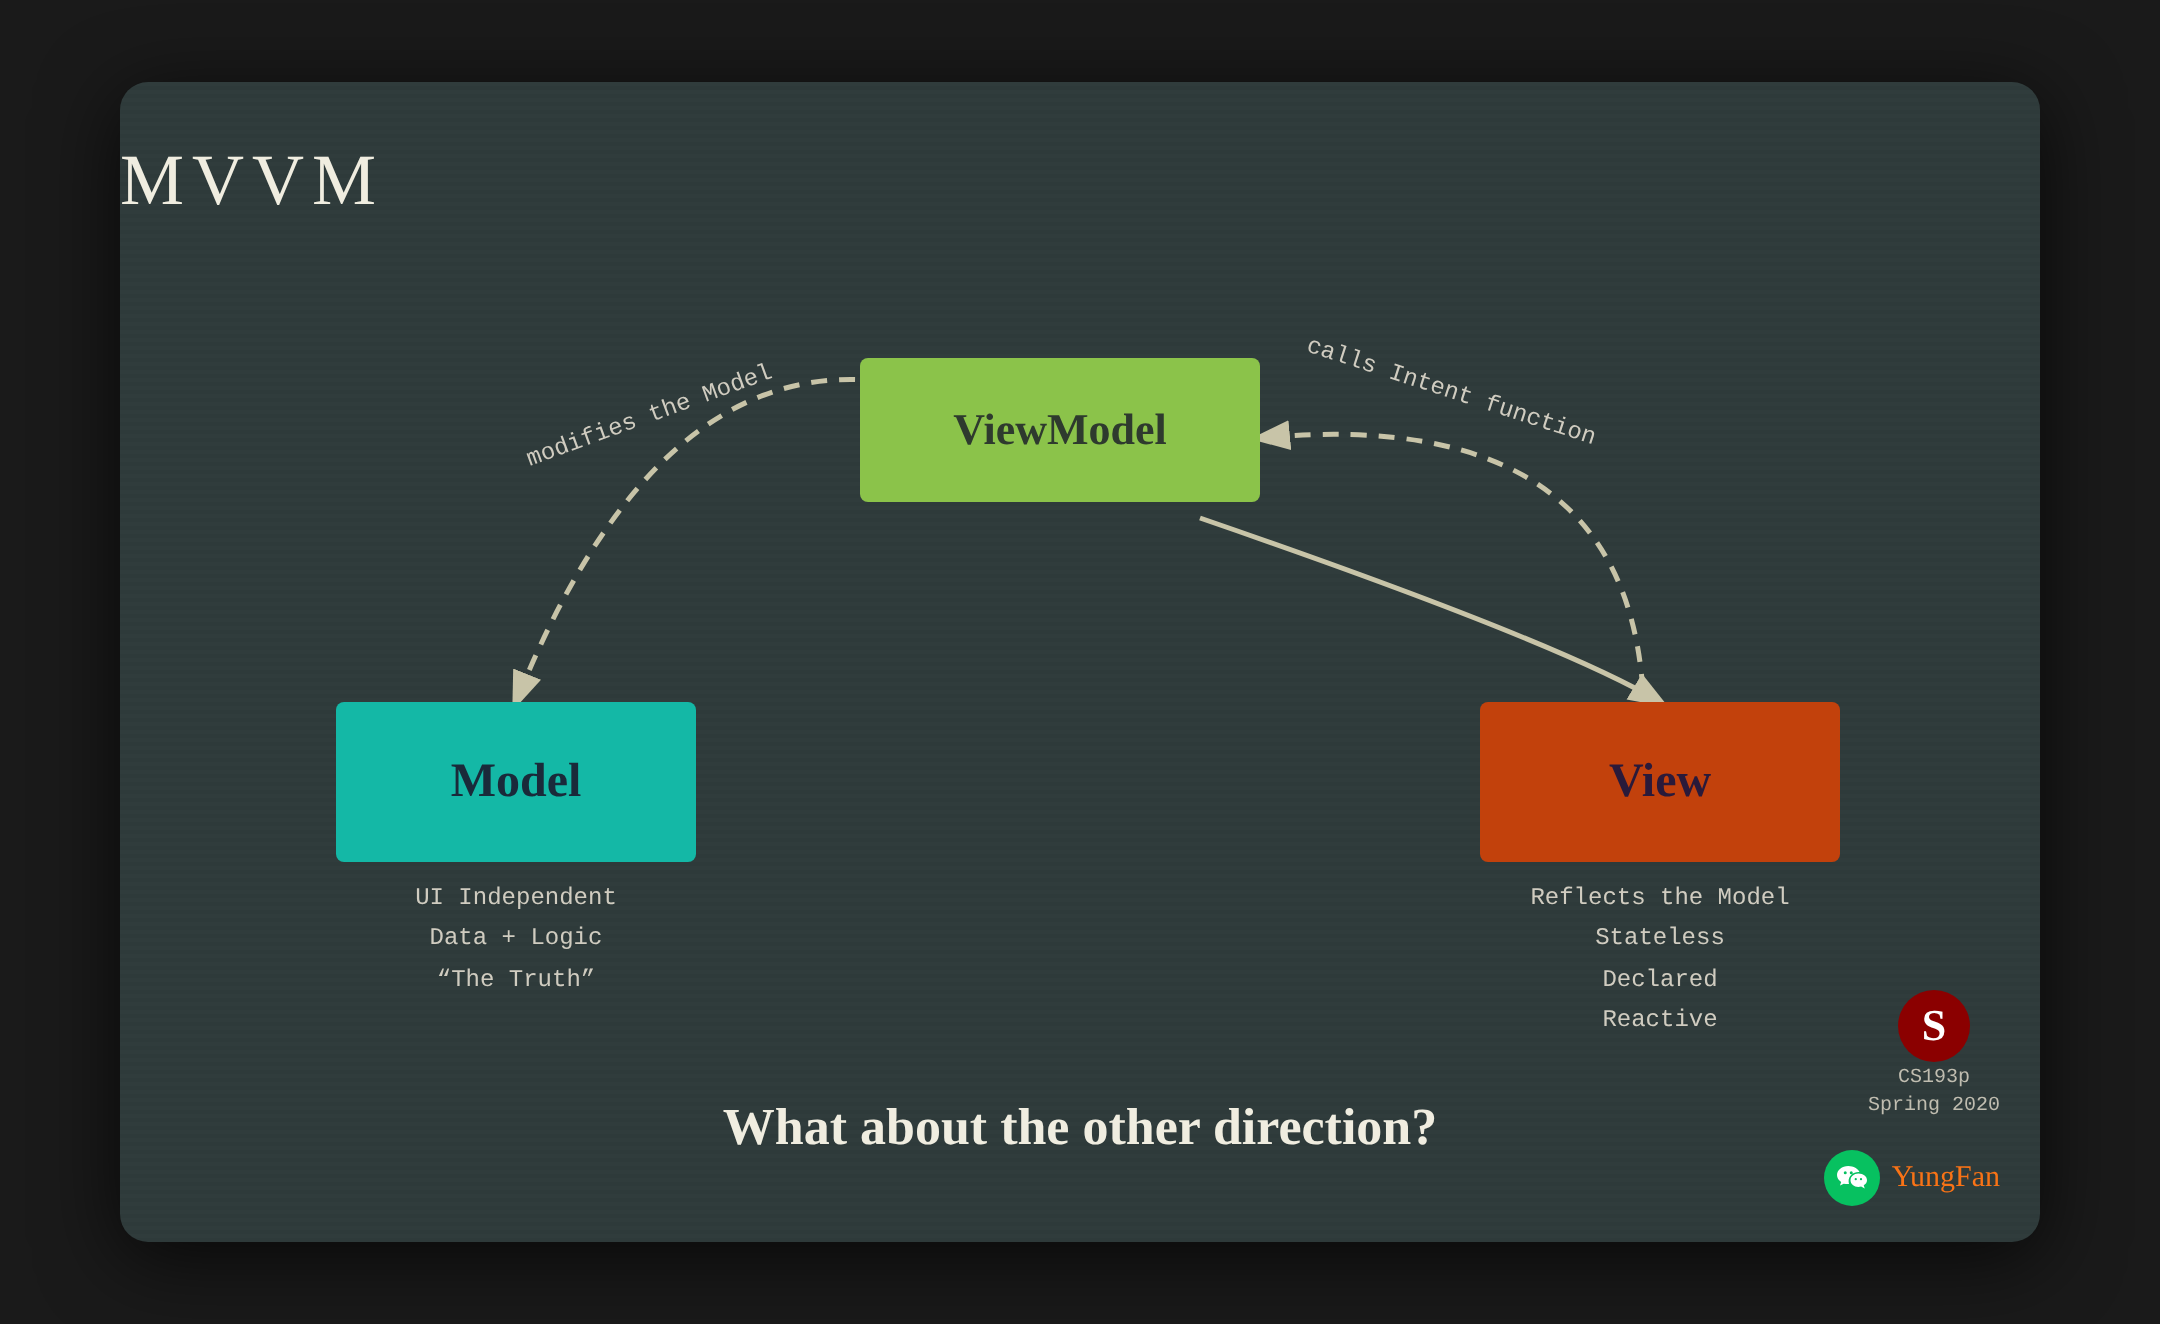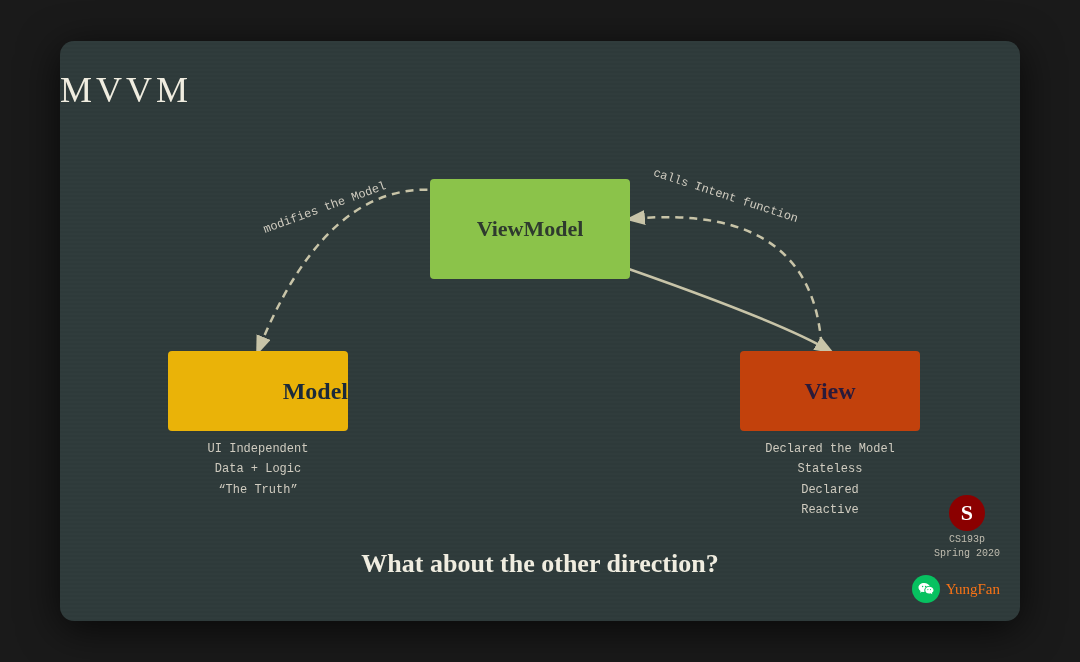--- a/index.html
+++ b/index.html
@@ -64,45 +64,45 @@
       width: 100%;
       height: 100%;
     }
 
     
     .viewmodel-box {
       position: absolute;
       top: 138px;
       left: 370px;
       width: 200px;
-      height: 100px;
+      height: 72px;
       background: #8bc34a;
       border-radius: 4px;
       display: flex;
       align-items: center;
       justify-content: center;
     }
     .viewmodel-box-label {
       color: #2e3a2e;
       font-size: 22px;
       font-family: 'Georgia', serif;
       font-weight: bold;
     }
 
     .model-box {
       position: absolute;
       top: 310px;
       left: 108px;
       width: 180px;
       height: 80px;
-      background: #eab308;
+      background: #14b8a6;
       border-radius: 4px;
       display: flex;
       align-items: center;
-      justify-content: flex-end;
+      justify-content: center;
     }
     .model-box-label {
       color: #1a2a3a;
       font-size: 24px;
       font-family: 'Georgia', serif;
       font-weight: bold;
     }
 
     .view-box {
       position: absolute;
@@ -290,21 +290,21 @@
       <div>UI Independent</div>
       <div>Data + Logic</div>
       <div>“The Truth”</div>
     </div>
 
     <div class="view-box">
       <span class="view-box-label">View</span>
     </div>
 
     <div class="view-description">
-      <div>Declared the Model</div>
+      <div>Reflects the Model</div>
       <div>Stateless</div>
       <div>Declared</div>
       <div>Reactive</div>
     </div>
 
     <div class="question">What about the other direction?</div>
 
     <div class="stanford-area">
       <div class="stanford-s">S</div>
       <div class="stanford-text">

